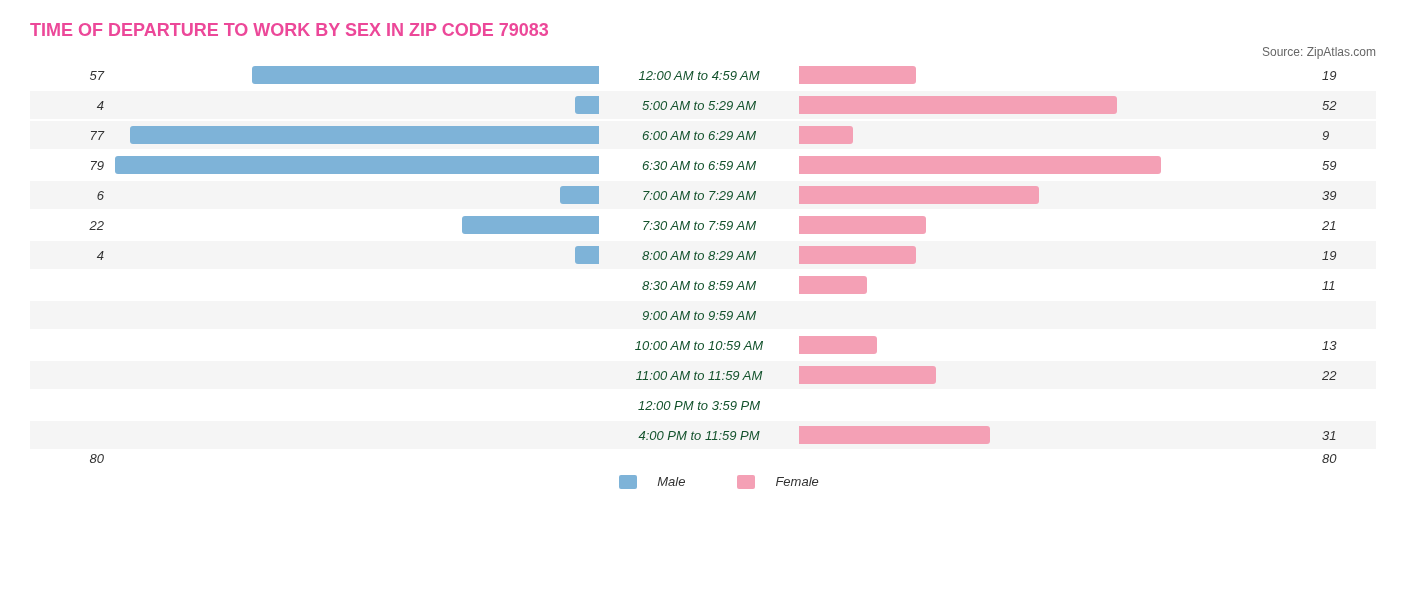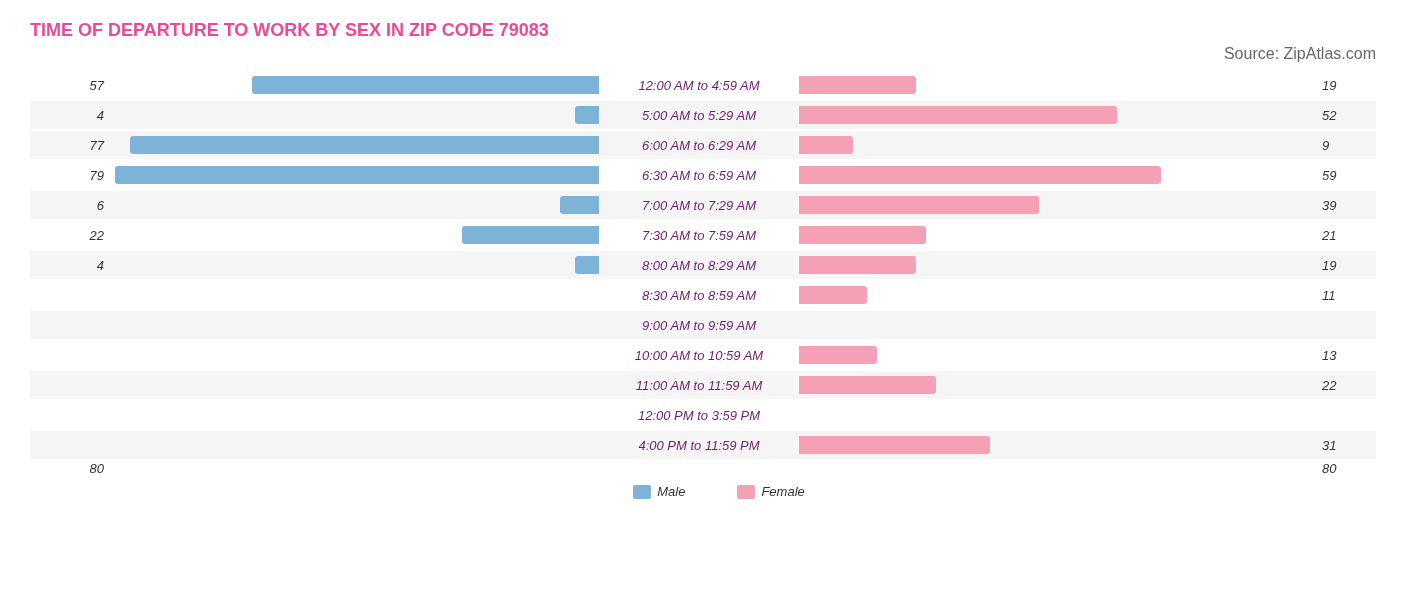--- a/index.html
+++ b/index.html
@@ -11,23 +11,23 @@
       padding: 20px 30px;
     }
     .chart-title {
       font-size: 18px;
       font-weight: bold;
       color: #ec4899;
       margin-bottom: 4px;
     }
     .source {
       text-align: right;
-      font-size: 16px;
+      font-size: 12px;
       color: #666;
-      margin-bottom: 8px;
+      margin-bottom: 2px;
     }
     .chart-area {
       position: relative;
       width: 100%;
       font-style: italic;
     }
     .row {
       display: flex;
       align-items: center;
       margin-bottom: 2px;
@@ -40,21 +40,21 @@
       text-align: right;
       font-size: 13px;
       color: #333;
       padding-right: 6px;
       flex-shrink: 0;
     }
     .center-label {
       width: 200px;
       text-align: center;
       font-size: 13px;
-      color: #701a75;
+      color: #14532d;
       flex-shrink: 0;
     }
     .right-label {
       width: 60px;
       text-align: left;
       font-size: 13px;
       color: #333;
       padding-left: 6px;
       flex-shrink: 0;
       margin-left: 28px;
@@ -92,21 +92,21 @@
     .legend {
       display: flex;
       justify-content: center;
       align-items: center;
       gap: 20px;
       margin-top: 8px;
     }
     .legend-item {
       display: flex;
       align-items: center;
-      gap: 6px;
+      gap: 20px;
       font-size: 13px;
       color: #333;
       padding-left: 32px;
     }
     .legend-box {
       width: 18px;
       height: 14px;
       border-radius: 2px;
     }
   </style>

